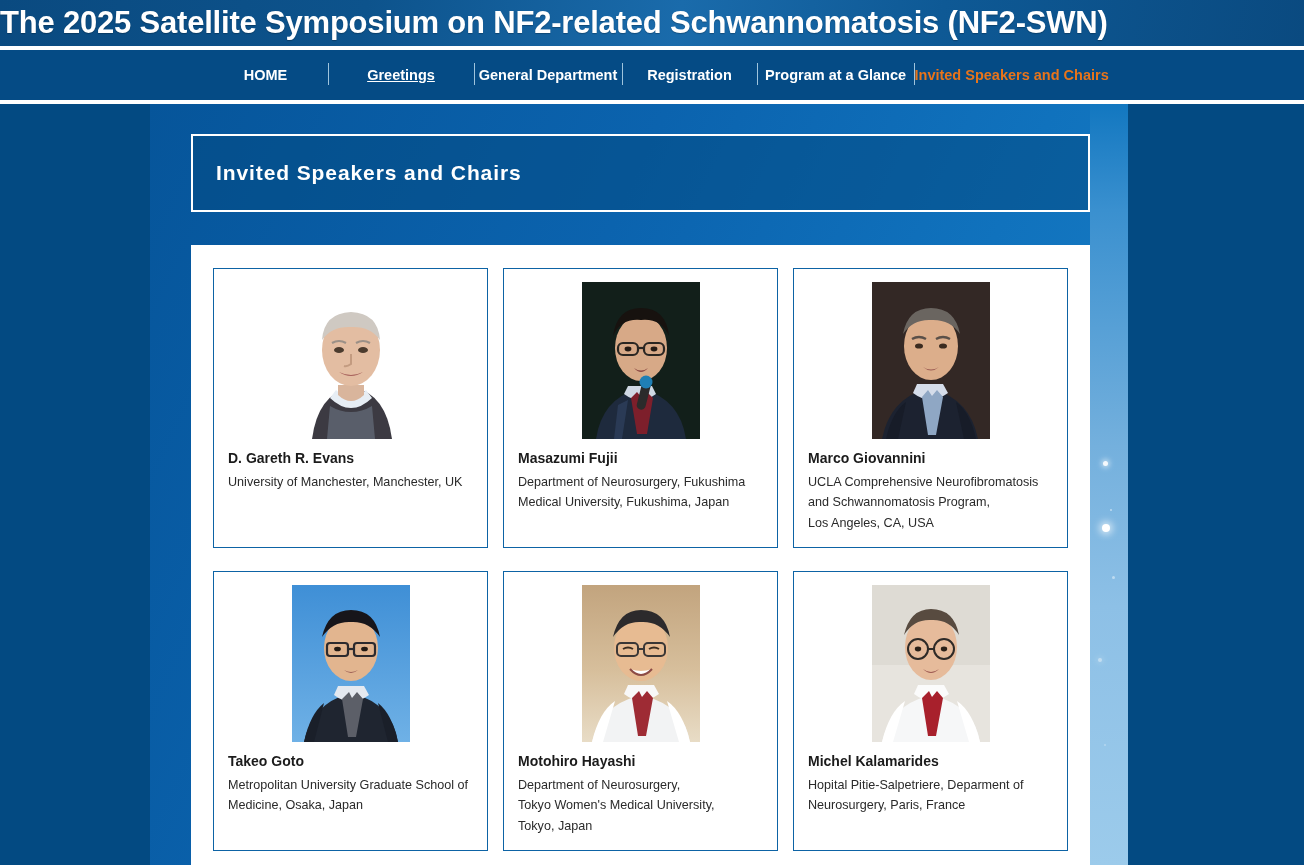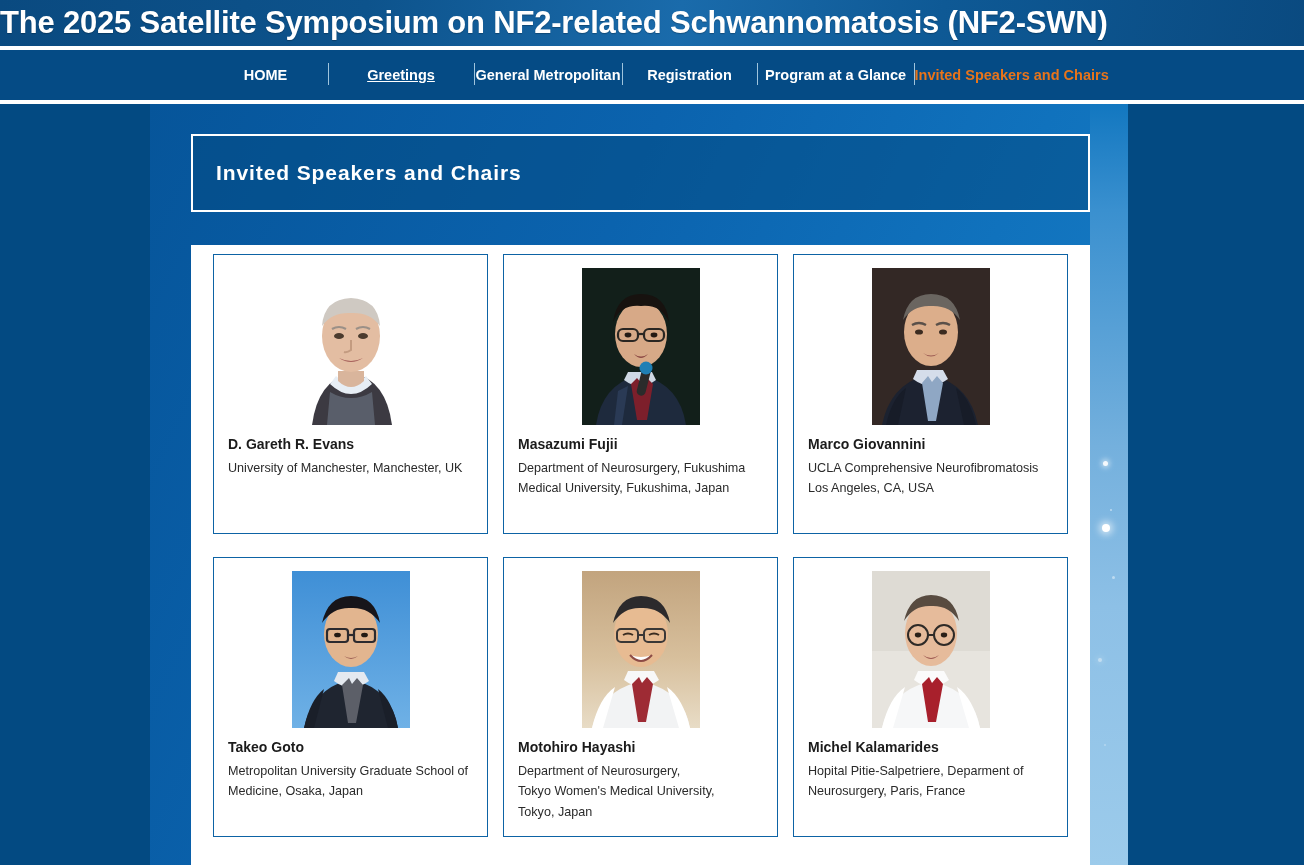--- a/index.html
+++ b/index.html
@@ -137,21 +137,21 @@
     letter-spacing: 0.9px;
     margin-left: 23px;
   }
 
   
   .content-panel {
     position: absolute;
     left: 191px; top: 245px;
     width: 899px; height: 620px;
     background: #ffffff;
-    padding: 9px 22px 0 22px;
+    padding: 23px 22px 0 22px;
   }
 
   .cards-grid {
     display: grid;
     grid-template-columns: 290px 290px 290px;
     grid-auto-rows: 280px;
     column-gap: 0px;
     row-gap: 23px;
   }
 
@@ -207,21 +207,21 @@
 <div class="site-header">
   <div class="site-title">The 2025 Satellite Symposium on NF2-related Schwannomatosis (NF2-SWN)</div>
 </div>
 
 <nav class="nav-bar">
   <div class="nav-inner">
     <div class="nav-item w-home">HOME</div>
     <div class="nav-sep"></div>
     <div class="nav-item w-greet">Greetings</div>
     <div class="nav-sep"></div>
-    <div class="nav-item w-gen">General Metropolitan</div>
+    <div class="nav-item w-gen">General Department</div>
     <div class="nav-sep"></div>
     <div class="nav-item w-reg">Registration</div>
     <div class="nav-sep"></div>
     <div class="nav-item w-prog">Program at a Glance</div>
     <div class="nav-sep"></div>
     <div class="nav-item w-inv active">Invited Speakers and Chairs</div>
   </div>
 </nav>
 
 <div class="page-bg">
@@ -317,20 +317,21 @@
             <path d="M64 57 q7-4 14 0" stroke="#5a5049" stroke-width="2.4" fill="none"></path>
             <path d="M51 85 q8 5 16 0 q-8 7 -16 0z" fill="#9b5a52"></path>
             <path d="M34 120 l-8 37 h-12 q6-27 20-37z" fill="#171c28"></path>
             <path d="M84 120 l8 37 h12 q-6-27 -20-37z" fill="#171c28"></path>
           </g>
         </svg>
       </div>
       <div class="speaker-name">Marco Giovannini</div>
       <div class="speaker-affil">
         <span class="ln">UCLA Comprehensive Neurofibromatosis</span>
+        <span class="ln">and Schwannomatosis Program,</span>
         <span class="ln">Los Angeles, CA, USA</span>
       </div>
     </div>
 
     <div class="speaker-card">
       <div class="photo-wrap">
         <svg class="photo ph-goto" viewBox="0 0 118 157">
           <defs>
             <linearGradient id="bgGoto" x1="0" y1="0" x2="0" y2="1">
               <stop offset="0" stop-color="#3f8fd6"></stop>

